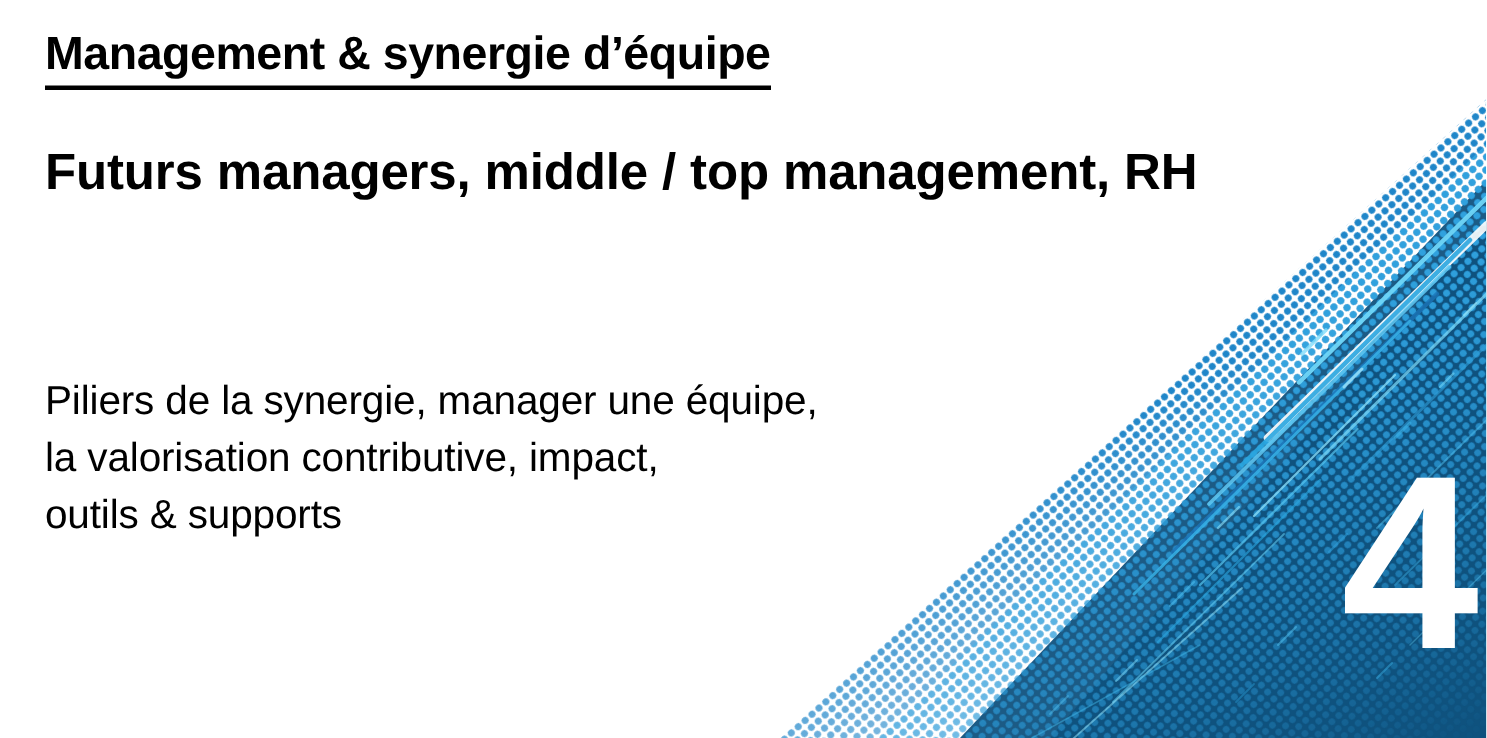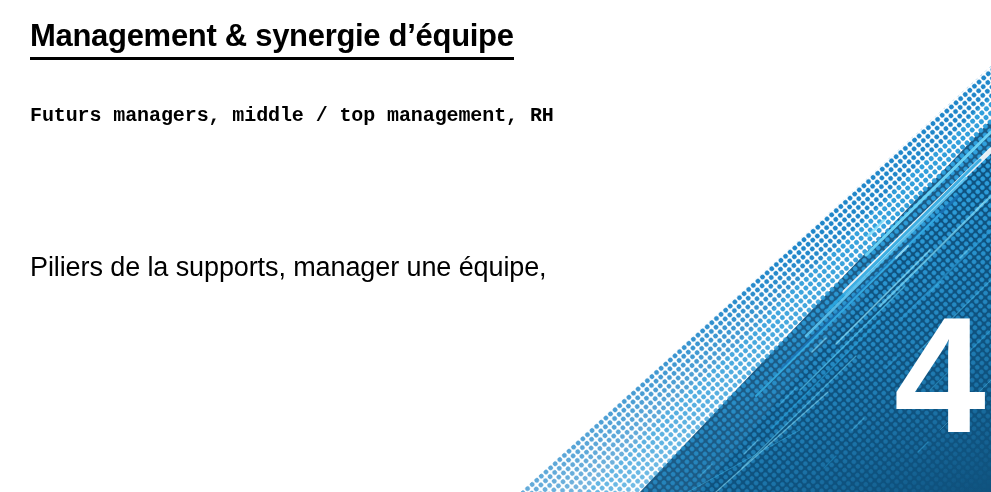--- a/index.html
+++ b/index.html
@@ -52,25 +52,24 @@
     padding-bottom: 3px;
     border-bottom: 3px solid #000000;
   }
 
   .block-a {
     position: absolute;
     left: 0;
     top: 98px;
   }
   .block-a .line {
-    font-size: 20px;
+    font-size: 34px;
     line-height: 35px;
     white-space: nowrap;
     letter-spacing: -0.1px;
-    font-family: Liberation Mono, monospace;
   }
   .block-a .line.bold { font-weight: bold; }
   .block-a .line.regular { font-weight: normal; }
 
   .block-b {
     position: absolute;
     left: 0;
     top: 248px;
   }
   .block-b .line {
@@ -202,19 +201,21 @@
 
     <div class="title-wrap">
       <div class="title">Management &amp; synergie d’équipe</div>
     </div>
 
     <div class="block-a">
       <div class="line bold">Futurs managers, middle / top management, RH</div>
     </div>
 
     <div class="block-b">
-      <div class="line">Piliers de la supports, manager une équipe,</div>
+      <div class="line">Piliers de la synergie, manager une équipe,</div>
+      <div class="line">la valorisation contributive, impact,</div>
+      <div class="line">outils &amp; supports</div>
     </div>
   </div>
 
   <div class="badge-number">4</div>
 
 </div>
 
 </body></html>

